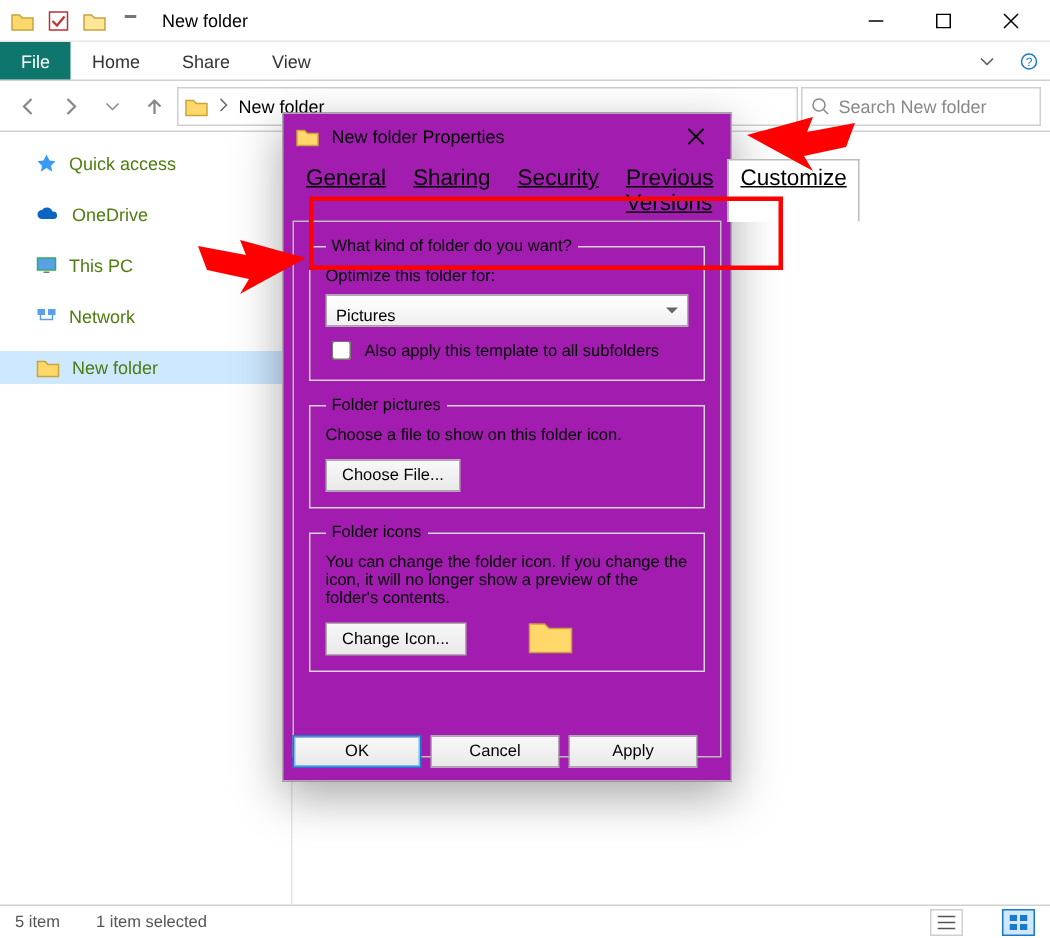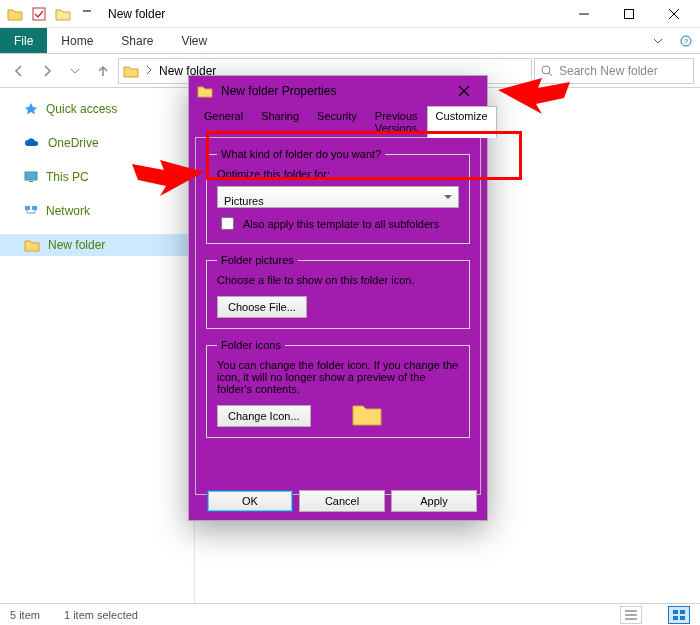--- a/index.html
+++ b/index.html
@@ -52,39 +52,39 @@
     background: #a21caf;
     border: 1px solid #aaa;
     box-shadow: 0 10px 30px rgba(0,0,0,0.35);
     z-index: 50;
     margin-top: 31px;
   }
   .dialog .dlg-titlebar { height: 30px; display: flex; align-items: center; padding: 0 8px; }
   .dialog .dlg-titlebar .t-text { font-size: 12px; margin-left: 8px; }
   .dialog .dlg-titlebar .spacer { flex: 1; }
   .dialog .dlg-titlebar .close { width: 30px; height: 30px; display: flex; align-items: center; justify-content: center; }
-  .dialog .dlg-tabs { display: flex; padding: 0 6px; font-size: 11px; }
+  .dialog .dlg-tabs { display: flex; padding: 0 6px; font-size: 15px; text-decoration: underline; }
   .dialog .dlg-tabs .dt { padding: 3px 8px; border: 1px solid transparent; color: #000; }
   .dialog .dlg-tabs .dt.active { border: 1px solid #bcbcbc; border-bottom-color: #fff; background: #fff; position: relative; z-index: 2; }
   .dialog .dlg-body { border: 1px solid #bcbcbc; margin: -1px 6px 6px 6px; padding: 10px 10px; height: 358px; position: relative; }
 
   fieldset.group { border: 1px solid #d4d4d4; margin: 0 0 10px 0; padding: 8px 10px 10px 10px; }
   fieldset.group legend { font-size: 11px; padding: 0 4px; }
   .group p { margin: 0 0 6px 0; font-size: 11px; }
   .dropdown { width: 100%; height: 22px; border: 1px solid #adadad; background: linear-gradient(#fff,#f0f0f0); display: flex; align-items: flex-end; padding: 0 6px; font-size: 11px; position: relative; }
   .dropdown::after { content: ""; position: absolute; right: 6px; top: 8px; border: 4px solid transparent; border-top-color: #666; }
   .checkbox-line { display: flex; align-items: center; gap: 6px; margin-top: 6px; }
   .checkbox-line input { width: 13px; height: 13px; }
   .checkbox-line label { font-size: 11px; }
 
   .btn-win { min-width: 86px; height: 22px; padding: 0 10px; font-size: 11px; border: 1px solid #adadad; background: linear-gradient(#f8f8f8,#e9e9e9); display: inline-flex; align-items: center; justify-content: center; }
   .btn-win.primary { border-color: #1979ca; box-shadow: inset 0 0 0 1px #7abaf0; }
   .group .btn-win { margin-top: 4px; }
 
-  .dlg-buttons { position: absolute; left: 0; right: 0; bottom: 8px; display: flex; gap: 6px; justify-content: flex-end; padding: 0 10px; }
+  .dlg-buttons { position: absolute; left: 0; right: 12px; bottom: 8px; display: flex; gap: 6px; justify-content: flex-end; padding: 0 10px; }
 
   
   .highlight-box { position: absolute; border: 3px solid #ff0000; pointer-events: none; z-index: 60; }
   .arrow { position: absolute; z-index: 70; }
 </style>
 </head>
 <body>
 
 <div class="titlebar">
   <div class="qat">

